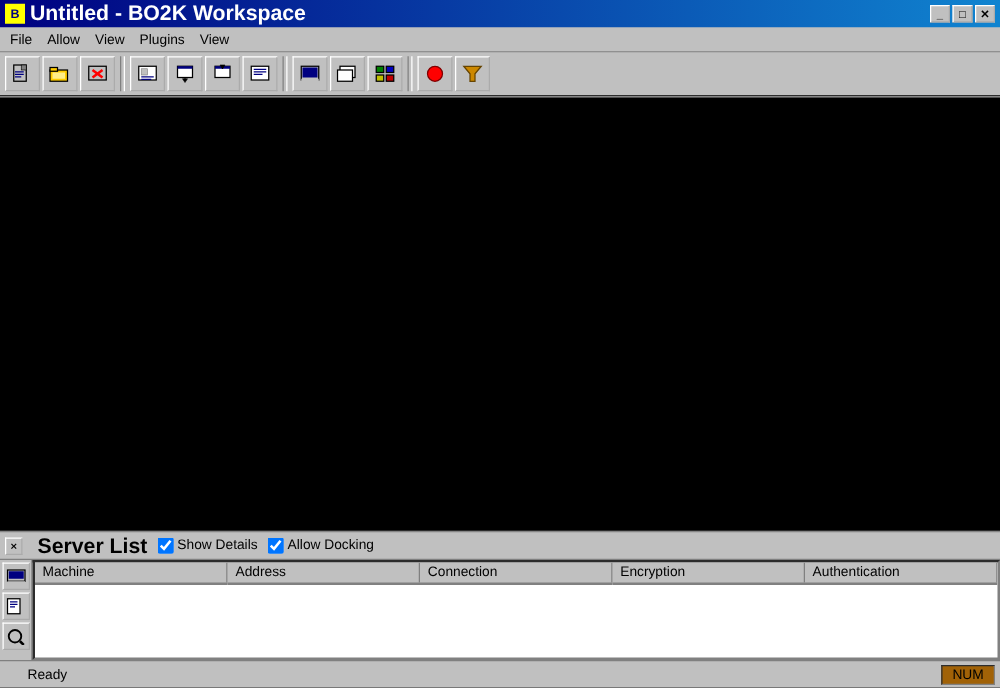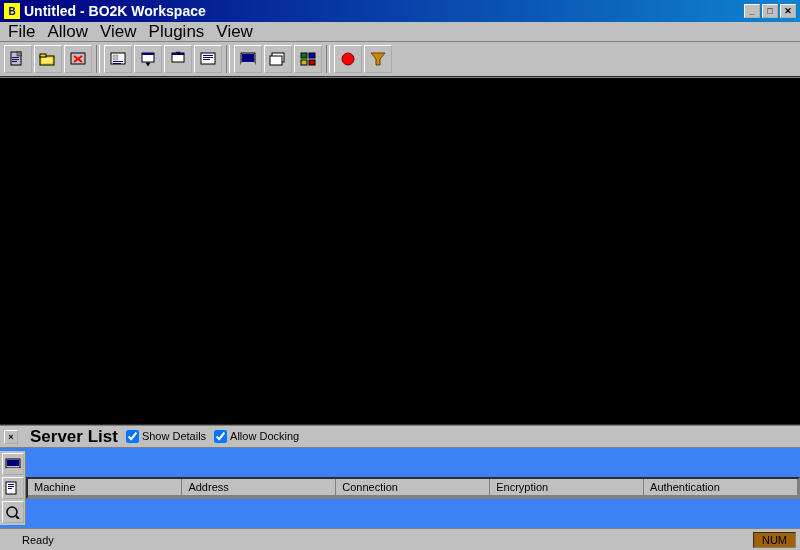--- a/index.html
+++ b/index.html
@@ -33,21 +33,21 @@
       height: 16px;
       background: #ffff00;
       font-size: 10px;
       display: flex;
       align-items: center;
       justify-content: center;
       color: #000080;
       font-weight: bold;
     }
     .title-bar-text {
-      font-size: 14px;
+      font-size: 17px;
       font-weight: bold;
       color: white;
     }
     .title-bar-buttons {
       display: flex;
       gap: 2px;
     }
     .title-btn {
       width: 16px;
       height: 14px;
@@ -69,21 +69,21 @@
     .menu-bar {
       background: #c0c0c0;
       height: 20px;
       display: flex;
       align-items: center;
       padding: 0 2px;
       border-bottom: 1px solid #808080;
     }
     .menu-item {
       padding: 2px 6px;
-      font-size: 17px;
+      font-size: 11px;
       cursor: pointer;
       color: black;
       text-align: center;
     }
 
     
     .toolbar {
       background: #c0c0c0;
       height: 36px;
       display: flex;
@@ -157,23 +157,22 @@
       cursor: pointer;
     }
     .checkbox-label input[type="checkbox"] {
       width: 13px;
       height: 13px;
       cursor: pointer;
     }
 
     
     .server-list-area {
-      background: #3b82f6;
-      display: flex;
-      align-items: center;
+      background: #000000;
+      display: flex;
     }
     .side-buttons {
       width: 26px;
       background: #c0c0c0;
       border-right: 1px solid #808080;
       display: flex;
       flex-direction: column;
       padding: 2px;
       gap: 2px;
     }

